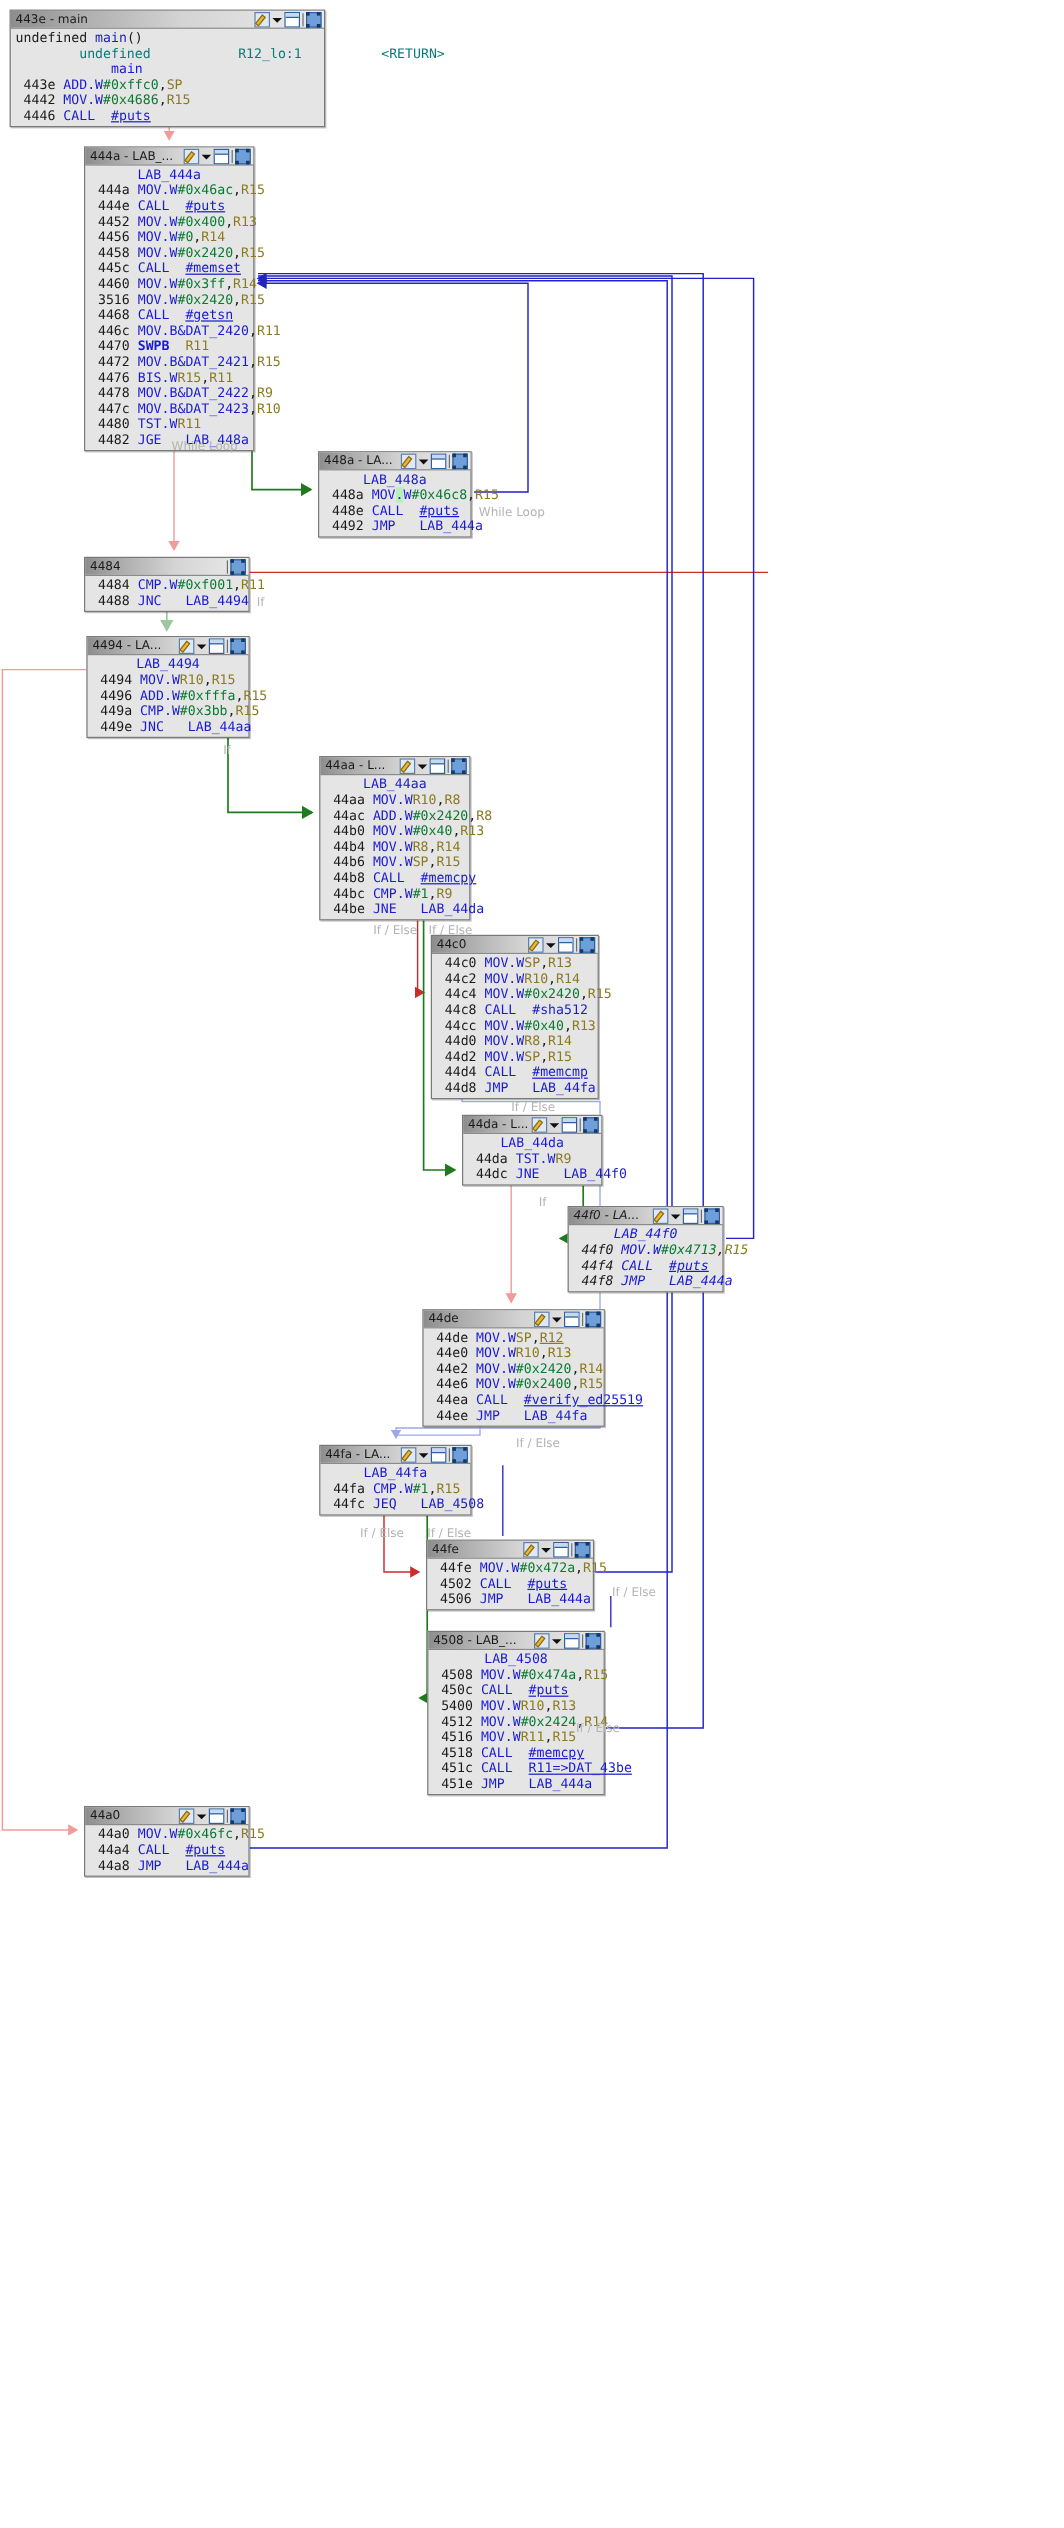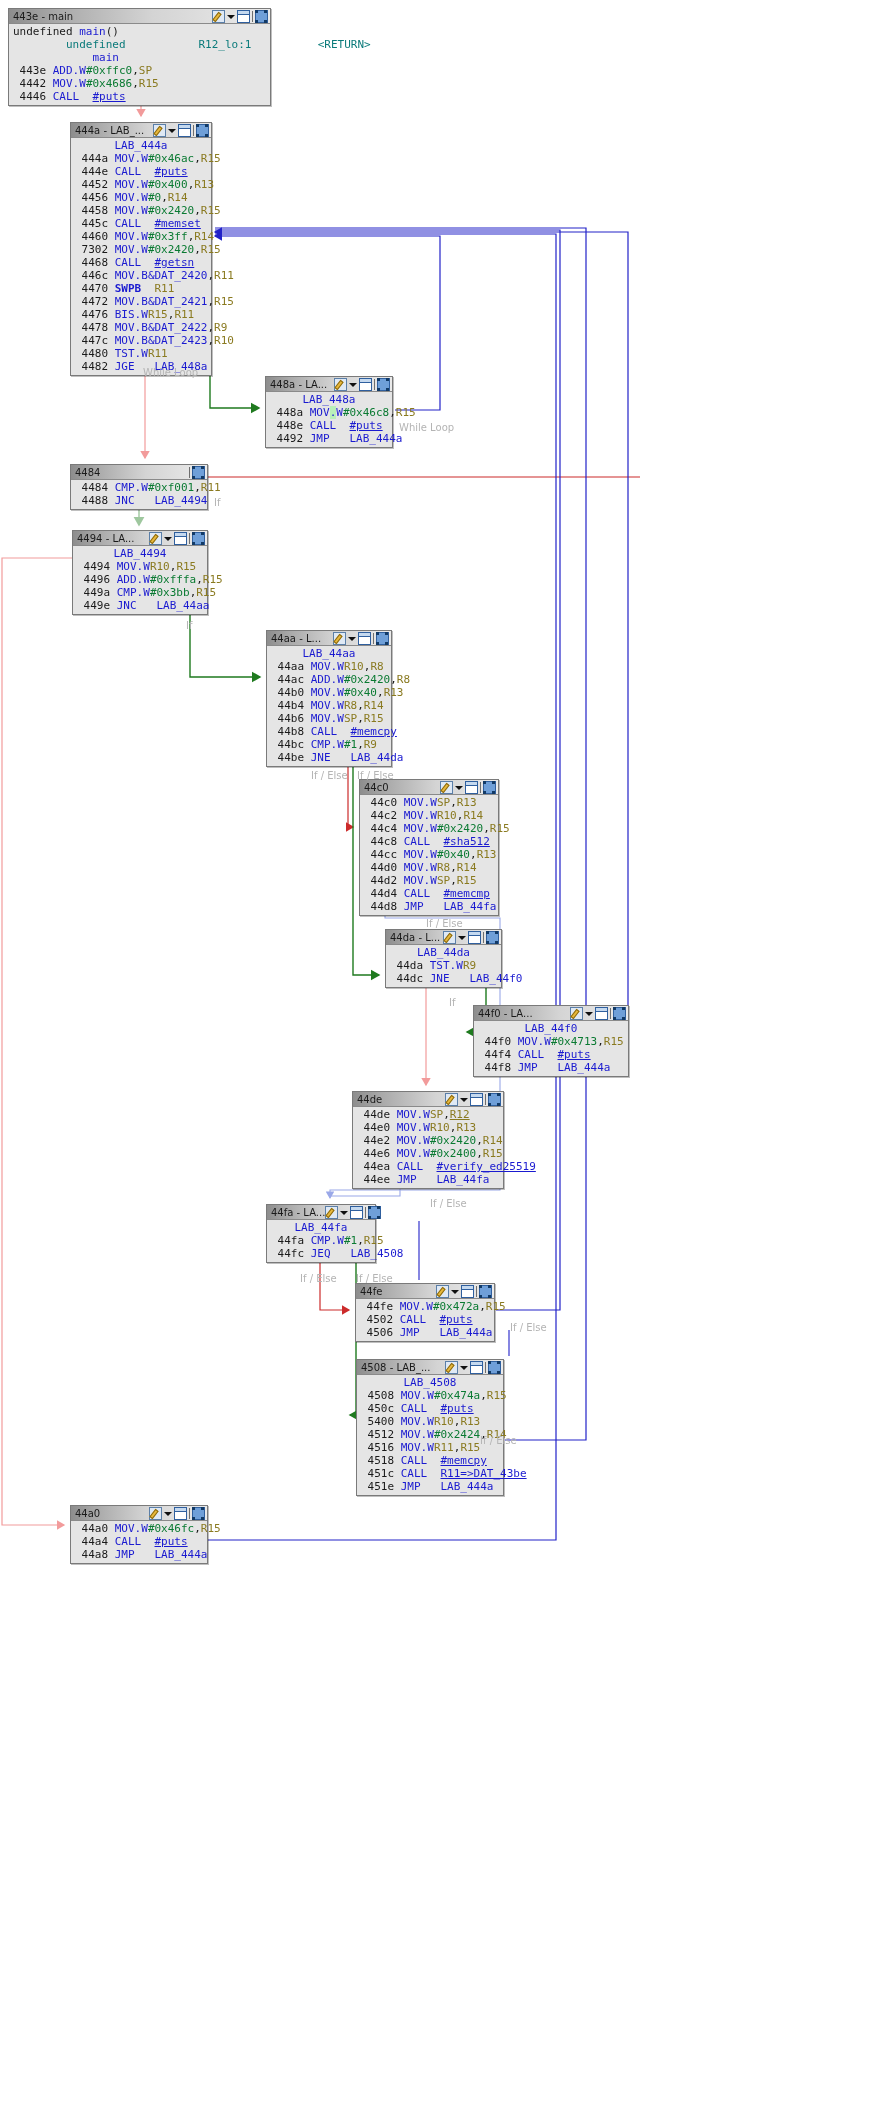--- a/index.html
+++ b/index.html
@@ -192,21 +192,21 @@
       </div>
       <div class="body">
         <div class="lbl">LAB_444a</div>
         <div class="line"><span style="color: rgb(26, 26, 26);"> 444a </span><span style="color: rgb(26, 26, 208);">MOV.W</span><span style="color: rgb(10, 122, 50);">#0x46ac</span><span style="color: rgb(26, 26, 26);">,</span><span style="color: rgb(138, 122, 32);">R15</span></div>
         <div class="line"><span style="color: rgb(26, 26, 26);"> 444e </span><span style="color: rgb(26, 26, 208);">CALL</span><span style="color: rgb(26, 26, 26);">  </span><span style="color: rgb(26, 26, 208); text-decoration: underline;">#puts</span></div>
         <div class="line"><span style="color: rgb(26, 26, 26);"> 4452 </span><span style="color: rgb(26, 26, 208);">MOV.W</span><span style="color: rgb(10, 122, 50);">#0x400</span><span style="color: rgb(26, 26, 26);">,</span><span style="color: rgb(138, 122, 32);">R13</span></div>
         <div class="line"><span style="color: rgb(26, 26, 26);"> 4456 </span><span style="color: rgb(26, 26, 208);">MOV.W</span><span style="color: rgb(10, 122, 50);">#0</span><span style="color: rgb(26, 26, 26);">,</span><span style="color: rgb(138, 122, 32);">R14</span></div>
         <div class="line"><span style="color: rgb(26, 26, 26);"> 4458 </span><span style="color: rgb(26, 26, 208);">MOV.W</span><span style="color: rgb(10, 122, 50);">#0x2420</span><span style="color: rgb(26, 26, 26);">,</span><span style="color: rgb(138, 122, 32);">R15</span></div>
         <div class="line"><span style="color: rgb(26, 26, 26);"> 445c </span><span style="color: rgb(26, 26, 208);">CALL</span><span style="color: rgb(26, 26, 26);">  </span><span style="color: rgb(26, 26, 208); text-decoration: underline;">#memset</span></div>
         <div class="line"><span style="color: rgb(26, 26, 26);"> 4460 </span><span style="color: rgb(26, 26, 208);">MOV.W</span><span style="color: rgb(10, 122, 50);">#0x3ff</span><span style="color: rgb(26, 26, 26);">,</span><span style="color: rgb(138, 122, 32);">R14</span></div>
-        <div class="line"><span style="color: rgb(26, 26, 26);"> 7302 </span><span style="color: rgb(26, 26, 208);">MOV.W</span><span style="color: rgb(10, 122, 50);">#0x2420</span><span style="color: rgb(26, 26, 26);">,</span><span style="color: rgb(138, 122, 32);">R15</span></div>
+        <div class="line"><span style="color: rgb(26, 26, 26);"> 3516 </span><span style="color: rgb(26, 26, 208);">MOV.W</span><span style="color: rgb(10, 122, 50);">#0x2420</span><span style="color: rgb(26, 26, 26);">,</span><span style="color: rgb(138, 122, 32);">R15</span></div>
         <div class="line"><span style="color: rgb(26, 26, 26);"> 4468 </span><span style="color: rgb(26, 26, 208);">CALL</span><span style="color: rgb(26, 26, 26);">  </span><span style="color: rgb(26, 26, 208); text-decoration: underline;">#getsn</span></div>
         <div class="line"><span style="color: rgb(26, 26, 26);"> 446c </span><span style="color: rgb(26, 26, 208);">MOV.B</span><span style="color: rgb(26, 26, 208);">&amp;DAT_2420</span><span style="color: rgb(26, 26, 26);">,</span><span style="color: rgb(138, 122, 32);">R11</span></div>
         <div class="line"><span style="color: rgb(26, 26, 26);"> 4470 </span><span style="color: rgb(26, 26, 208); font-weight: bold;">SWPB</span><span style="color: rgb(26, 26, 26);">  </span><span style="color: rgb(138, 122, 32);">R11</span></div>
         <div class="line"><span style="color: rgb(26, 26, 26);"> 4472 </span><span style="color: rgb(26, 26, 208);">MOV.B</span><span style="color: rgb(26, 26, 208);">&amp;DAT_2421</span><span style="color: rgb(26, 26, 26);">,</span><span style="color: rgb(138, 122, 32);">R15</span></div>
         <div class="line"><span style="color: rgb(26, 26, 26);"> 4476 </span><span style="color: rgb(26, 26, 208);">BIS.W</span><span style="color: rgb(138, 122, 32);">R15</span><span style="color: rgb(26, 26, 26);">,</span><span style="color: rgb(138, 122, 32);">R11</span></div>
         <div class="line"><span style="color: rgb(26, 26, 26);"> 4478 </span><span style="color: rgb(26, 26, 208);">MOV.B</span><span style="color: rgb(26, 26, 208);">&amp;DAT_2422</span><span style="color: rgb(26, 26, 26);">,</span><span style="color: rgb(138, 122, 32);">R9</span></div>
         <div class="line"><span style="color: rgb(26, 26, 26);"> 447c </span><span style="color: rgb(26, 26, 208);">MOV.B</span><span style="color: rgb(26, 26, 208);">&amp;DAT_2423</span><span style="color: rgb(26, 26, 26);">,</span><span style="color: rgb(138, 122, 32);">R10</span></div>
         <div class="line"><span style="color: rgb(26, 26, 26);"> 4480 </span><span style="color: rgb(26, 26, 208);">TST.W</span><span style="color: rgb(138, 122, 32);">R11</span></div>
         <div class="line"><span style="color: rgb(26, 26, 26);"> 4482 </span><span style="color: rgb(26, 26, 208);">JGE</span><span style="color: rgb(26, 26, 26);">   </span><span style="color: rgb(26, 26, 208);">LAB_448a</span></div>
       </div>
@@ -297,21 +297,21 @@
           <span class="ic ic-caret"></span>
           <span class="ic ic-win"></span>
           <span class="ic ic-sep"></span>
           <span class="ic ic-sel"></span>
         </span>
       </div>
       <div class="body">
         <div class="line"><span style="color: rgb(26, 26, 26);"> 44c0 </span><span style="color: rgb(26, 26, 208);">MOV.W</span><span style="color: rgb(138, 122, 32);">SP</span><span style="color: rgb(26, 26, 26);">,</span><span style="color: rgb(138, 122, 32);">R13</span></div>
         <div class="line"><span style="color: rgb(26, 26, 26);"> 44c2 </span><span style="color: rgb(26, 26, 208);">MOV.W</span><span style="color: rgb(138, 122, 32);">R10</span><span style="color: rgb(26, 26, 26);">,</span><span style="color: rgb(138, 122, 32);">R14</span></div>
         <div class="line"><span style="color: rgb(26, 26, 26);"> 44c4 </span><span style="color: rgb(26, 26, 208);">MOV.W</span><span style="color: rgb(10, 122, 50);">#0x2420</span><span style="color: rgb(26, 26, 26);">,</span><span style="color: rgb(138, 122, 32);">R15</span></div>
-        <div class="line"><span style="color: rgb(26, 26, 26);"> 44c8 </span><span style="color: rgb(26, 26, 208);">CALL</span><span style="color: rgb(26, 26, 26);">  </span><span style="color: rgb(26, 26, 208); text-decoration: underline;">#sha512</span></div>
+        <div class="line"><span style="color: rgb(26, 26, 26);"> 44c8 </span><span style="color: rgb(26, 26, 208);">CALL</span><span style="color: rgb(26, 26, 26);">  </span><span style="color: rgb(26, 26, 208); ">#sha512</span></div>
         <div class="line"><span style="color: rgb(26, 26, 26);"> 44cc </span><span style="color: rgb(26, 26, 208);">MOV.W</span><span style="color: rgb(10, 122, 50);">#0x40</span><span style="color: rgb(26, 26, 26);">,</span><span style="color: rgb(138, 122, 32);">R13</span></div>
         <div class="line"><span style="color: rgb(26, 26, 26);"> 44d0 </span><span style="color: rgb(26, 26, 208);">MOV.W</span><span style="color: rgb(138, 122, 32);">R8</span><span style="color: rgb(26, 26, 26);">,</span><span style="color: rgb(138, 122, 32);">R14</span></div>
         <div class="line"><span style="color: rgb(26, 26, 26);"> 44d2 </span><span style="color: rgb(26, 26, 208);">MOV.W</span><span style="color: rgb(138, 122, 32);">SP</span><span style="color: rgb(26, 26, 26);">,</span><span style="color: rgb(138, 122, 32);">R15</span></div>
         <div class="line"><span style="color: rgb(26, 26, 26);"> 44d4 </span><span style="color: rgb(26, 26, 208);">CALL</span><span style="color: rgb(26, 26, 26);">  </span><span style="color: rgb(26, 26, 208); text-decoration: underline;">#memcmp</span></div>
         <div class="line"><span style="color: rgb(26, 26, 26);"> 44d8 </span><span style="color: rgb(26, 26, 208);">JMP</span><span style="color: rgb(26, 26, 26);">   </span><span style="color: rgb(26, 26, 208);">LAB_44fa</span></div>
       </div>
     </div>
     <div class="node" style="left: 385px; top: 929px; width: 117px;">
       <div class="titlebar">
         <span class="ttl">44da - L...</span>
@@ -323,21 +323,21 @@
           <span class="ic ic-sep"></span>
           <span class="ic ic-sel"></span>
         </span>
       </div>
       <div class="body">
         <div class="lbl">LAB_44da</div>
         <div class="line"><span style="color: rgb(26, 26, 26);"> 44da </span><span style="color: rgb(26, 26, 208);">TST.W</span><span style="color: rgb(138, 122, 32);">R9</span></div>
         <div class="line"><span style="color: rgb(26, 26, 26);"> 44dc </span><span style="color: rgb(26, 26, 208);">JNE</span><span style="color: rgb(26, 26, 26);">   </span><span style="color: rgb(26, 26, 208);">LAB_44f0</span></div>
       </div>
     </div>
-    <div class="node" style="left: 473px; top: 1005px; width: 156px;">
+    <div class="node" style="left: 473px; top: 1005px; width: 130px; font-style: italic;">
       <div class="titlebar">
         <span class="ttl">44f0 - LA...</span>
         <span class="spacer"></span>
         <span class="tb-icons">
           <span class="ic ic-edit"></span>
           <span class="ic ic-caret"></span>
           <span class="ic ic-win"></span>
           <span class="ic ic-sep"></span>
           <span class="ic ic-sel"></span>
         </span>
@@ -363,21 +363,21 @@
       </div>
       <div class="body">
         <div class="line"><span style="color: rgb(26, 26, 26);"> 44de </span><span style="color: rgb(26, 26, 208);">MOV.W</span><span style="color: rgb(138, 122, 32);">SP</span><span style="color: rgb(26, 26, 26);">,</span><span style="color: rgb(138, 122, 32); text-decoration: underline;">R12</span></div>
         <div class="line"><span style="color: rgb(26, 26, 26);"> 44e0 </span><span style="color: rgb(26, 26, 208);">MOV.W</span><span style="color: rgb(138, 122, 32);">R10</span><span style="color: rgb(26, 26, 26);">,</span><span style="color: rgb(138, 122, 32);">R13</span></div>
         <div class="line"><span style="color: rgb(26, 26, 26);"> 44e2 </span><span style="color: rgb(26, 26, 208);">MOV.W</span><span style="color: rgb(10, 122, 50);">#0x2420</span><span style="color: rgb(26, 26, 26);">,</span><span style="color: rgb(138, 122, 32);">R14</span></div>
         <div class="line"><span style="color: rgb(26, 26, 26);"> 44e6 </span><span style="color: rgb(26, 26, 208);">MOV.W</span><span style="color: rgb(10, 122, 50);">#0x2400</span><span style="color: rgb(26, 26, 26);">,</span><span style="color: rgb(138, 122, 32);">R15</span></div>
         <div class="line"><span style="color: rgb(26, 26, 26);"> 44ea </span><span style="color: rgb(26, 26, 208);">CALL</span><span style="color: rgb(26, 26, 26);">  </span><span style="color: rgb(26, 26, 208); text-decoration: underline;">#verify_ed25519</span></div>
         <div class="line"><span style="color: rgb(26, 26, 26);"> 44ee </span><span style="color: rgb(26, 26, 208);">JMP</span><span style="color: rgb(26, 26, 26);">   </span><span style="color: rgb(26, 26, 208);">LAB_44fa</span></div>
       </div>
     </div>
-    <div class="node" style="left: 266px; top: 1204px; width: 110px;">
+    <div class="node" style="left: 266px; top: 1204px; width: 127px;">
       <div class="titlebar">
         <span class="ttl">44fa - LA...</span>
         <span class="spacer"></span>
         <span class="tb-icons">
           <span class="ic ic-edit"></span>
           <span class="ic ic-caret"></span>
           <span class="ic ic-win"></span>
           <span class="ic ic-sep"></span>
           <span class="ic ic-sel"></span>
         </span>

